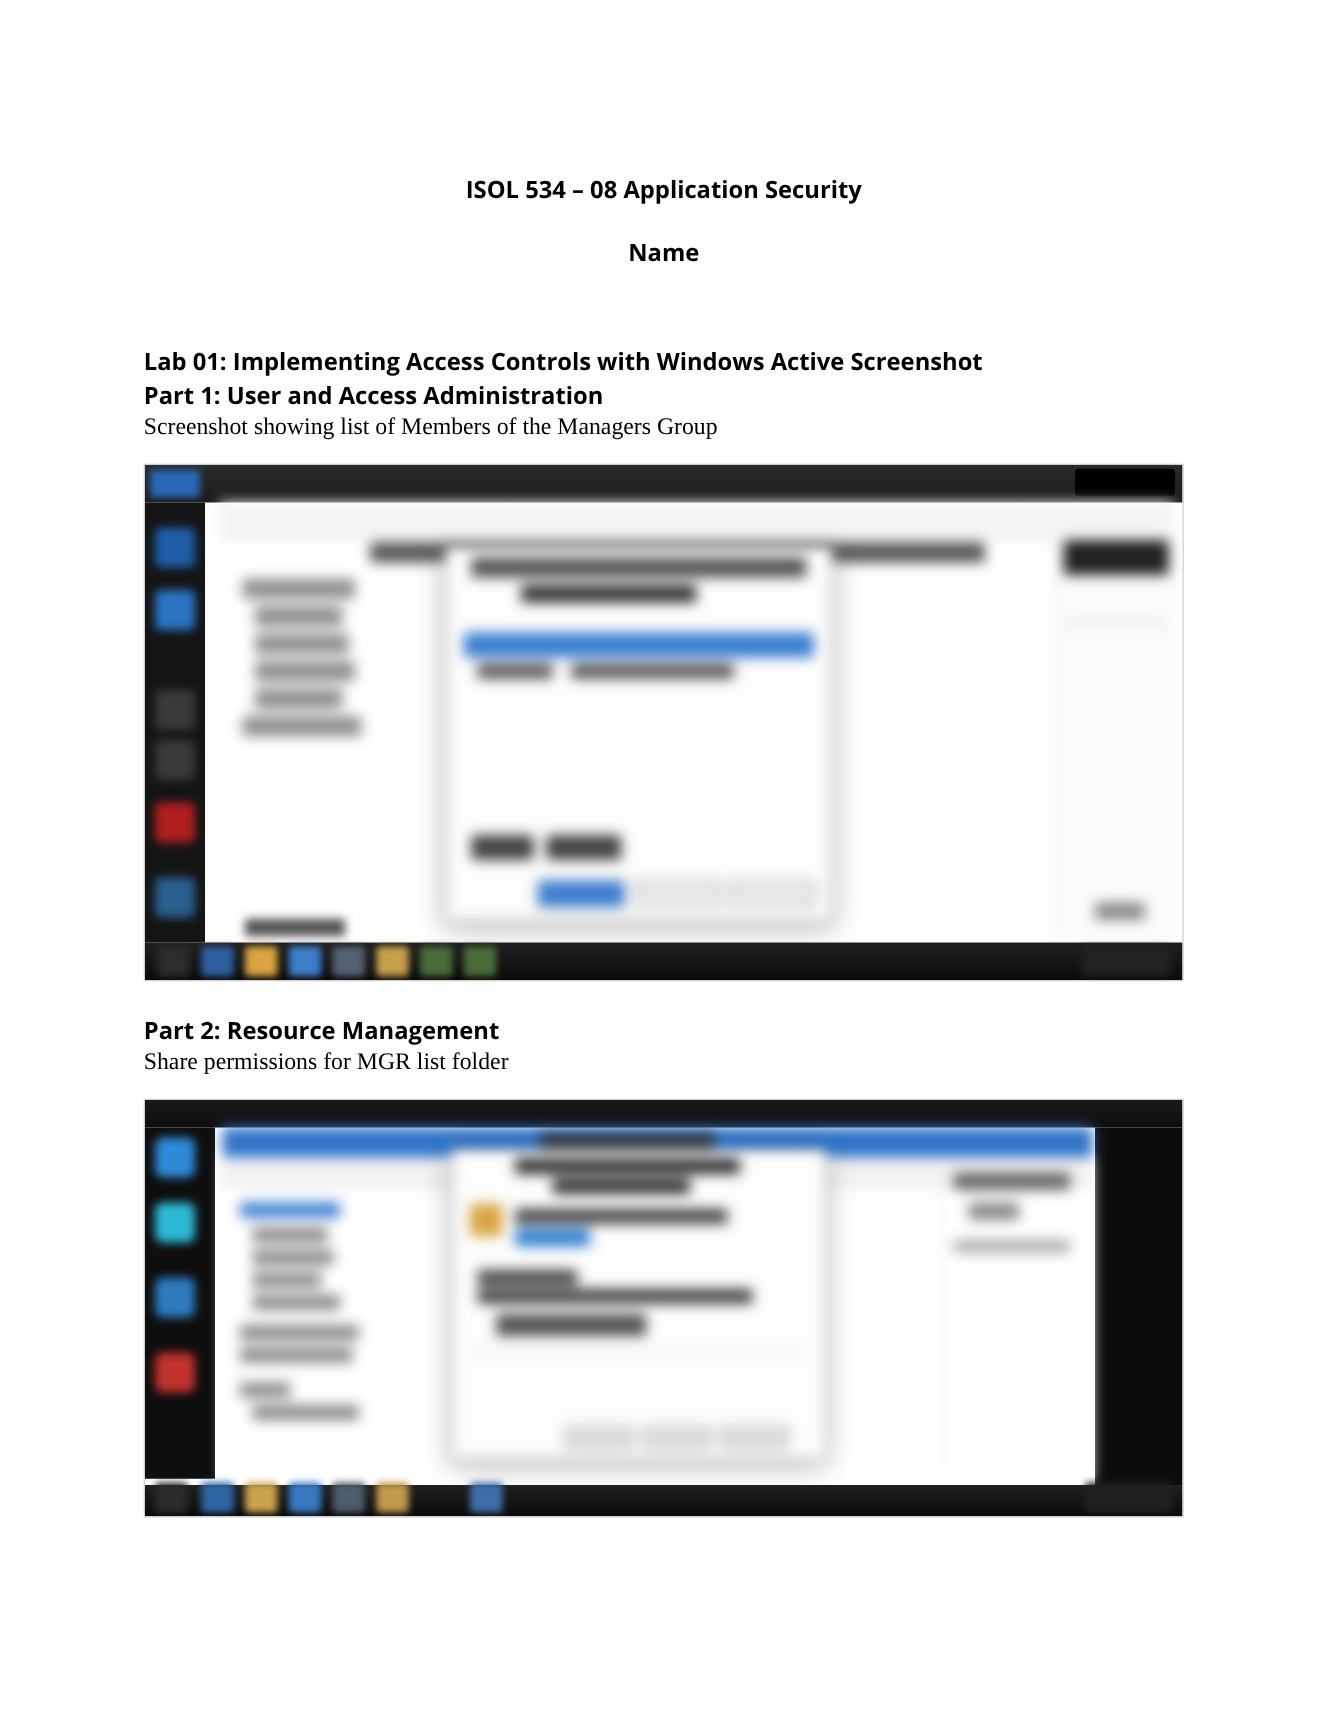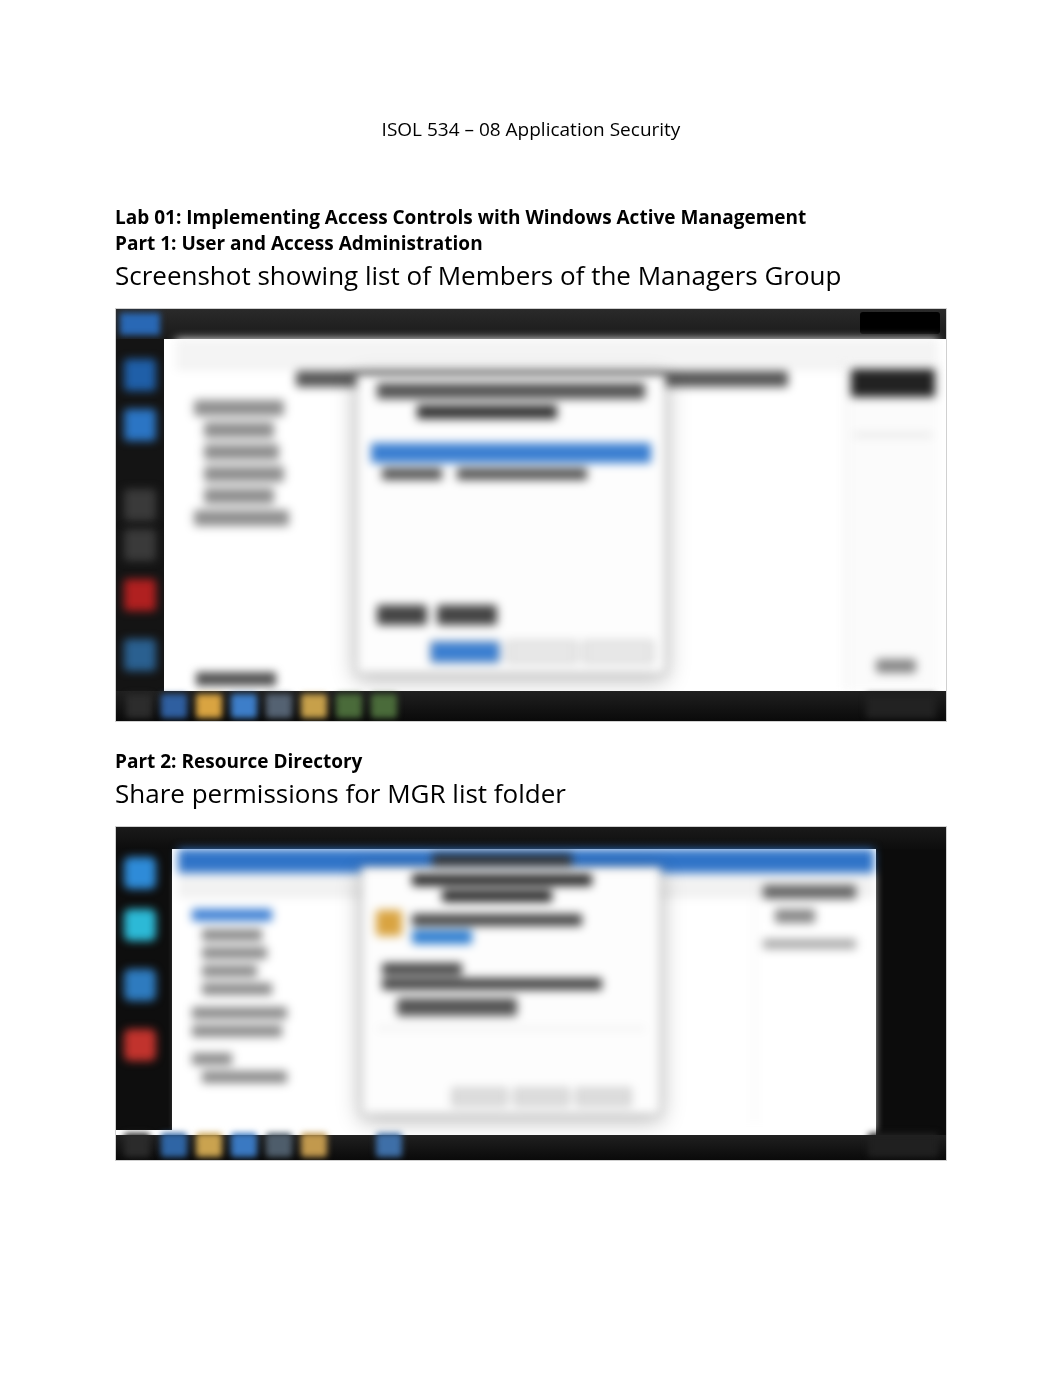--- a/index.html
+++ b/index.html
@@ -15,40 +15,42 @@
       color: #000000;
       padding: 115px 115px 60px 115px;
     }
     .header {
       text-align: center;
       margin-bottom: 60px;
     }
     .header-line {
       font-size: 19px;
       line-height: 1.5;
-      font-weight: 400;
+      font-weight: 700;
+      margin-top: 22px;
     }
     .section {
       margin-bottom: 15px;
     }
     .lab-title {
       font-size: 19px;
       font-weight: 700;
       line-height: 1.4;
     }
     .part-title {
       font-size: 19px;
       font-weight: 700;
       line-height: 1.4;
     }
     .caption {
-      font-size: 26px;
+      font-size: 19px;
       font-weight: 400;
       line-height: 1.4;
       margin-bottom: 5px;
+      font-family: Liberation Serif, serif;
     }
     .screenshot {
       width: 100%;
       position: relative;
       background: #ffffff;
       overflow: hidden;
     }
     .screenshot-1 {
       height: 414px;
       border: 1px solid #d0d0d0;
@@ -221,24 +223,25 @@
       height: 12px;
       background: #444;
       border-radius: 2px;
     }
   </style>
 </head>
 <body>
 
 <div class="header">
   <div class="header-line">ISOL 534 – 08 Application Security</div>
+  <div class="header-line">Name</div>
 </div>
 
 <div class="section">
-  <div class="lab-title">Lab 01: Implementing Access Controls with Windows Active Management</div>
+  <div class="lab-title">Lab 01: Implementing Access Controls with Windows Active Screenshot</div>
   <div class="part-title">Part 1: User and Access Administration</div>
   <div class="caption">Screenshot showing list of Members of the Managers Group</div>
 </div>
 
 <div class="screenshot screenshot-1">
   <div class="ss-topbar">
     <div class="app-icon"></div>
     <div class="topright"></div>
   </div>
   <div class="ss-left-rail">
@@ -288,21 +291,21 @@
     <div class="tb-icon" style="left:185px;background:#c7a04a"></div>
     <div class="tb-icon" style="left:220px;background:#4a6b3a"></div>
     <div class="tb-icon" style="left:255px;background:#4a6b3a"></div>
     <div class="tb-icon" style="right:10px;width:70px;background:#222"></div>
   </div>
 </div>
 
 <div style="height:26px"></div>
 
 <div class="section">
-  <div class="part-title">Part 2: Resource Directory</div>
+  <div class="part-title">Part 2: Resource Management</div>
   <div class="caption">Share permissions for MGR list folder</div>
 </div>
 
 <div class="screenshot screenshot-2">
   <div class="ss-topbar" style="height:22px;background:linear-gradient(#1a1a1a,#0d0d0d)"></div>
   <div class="ss-left-rail" style="top:22px;width:56px;background:#0e0e0e">
     <div class="rail-icon rail2" style="top:8px;background:#2e8bd8"></div>
     <div class="rail-icon rail2" style="top:60px;background:#2cb9d6"></div>
     <div class="rail-icon rail2" style="top:120px;background:#2e7bbf"></div>
     <div class="rail-icon rail2" style="top:180px;background:#c1332d"></div>

